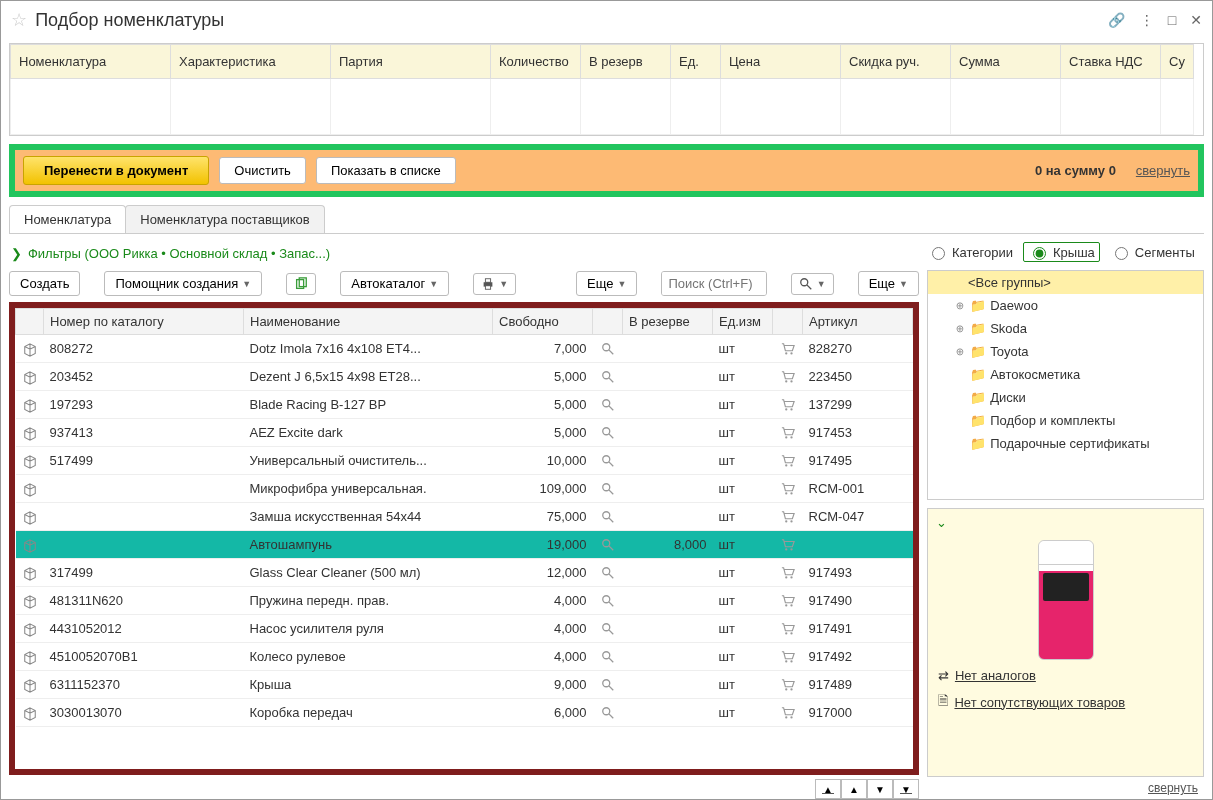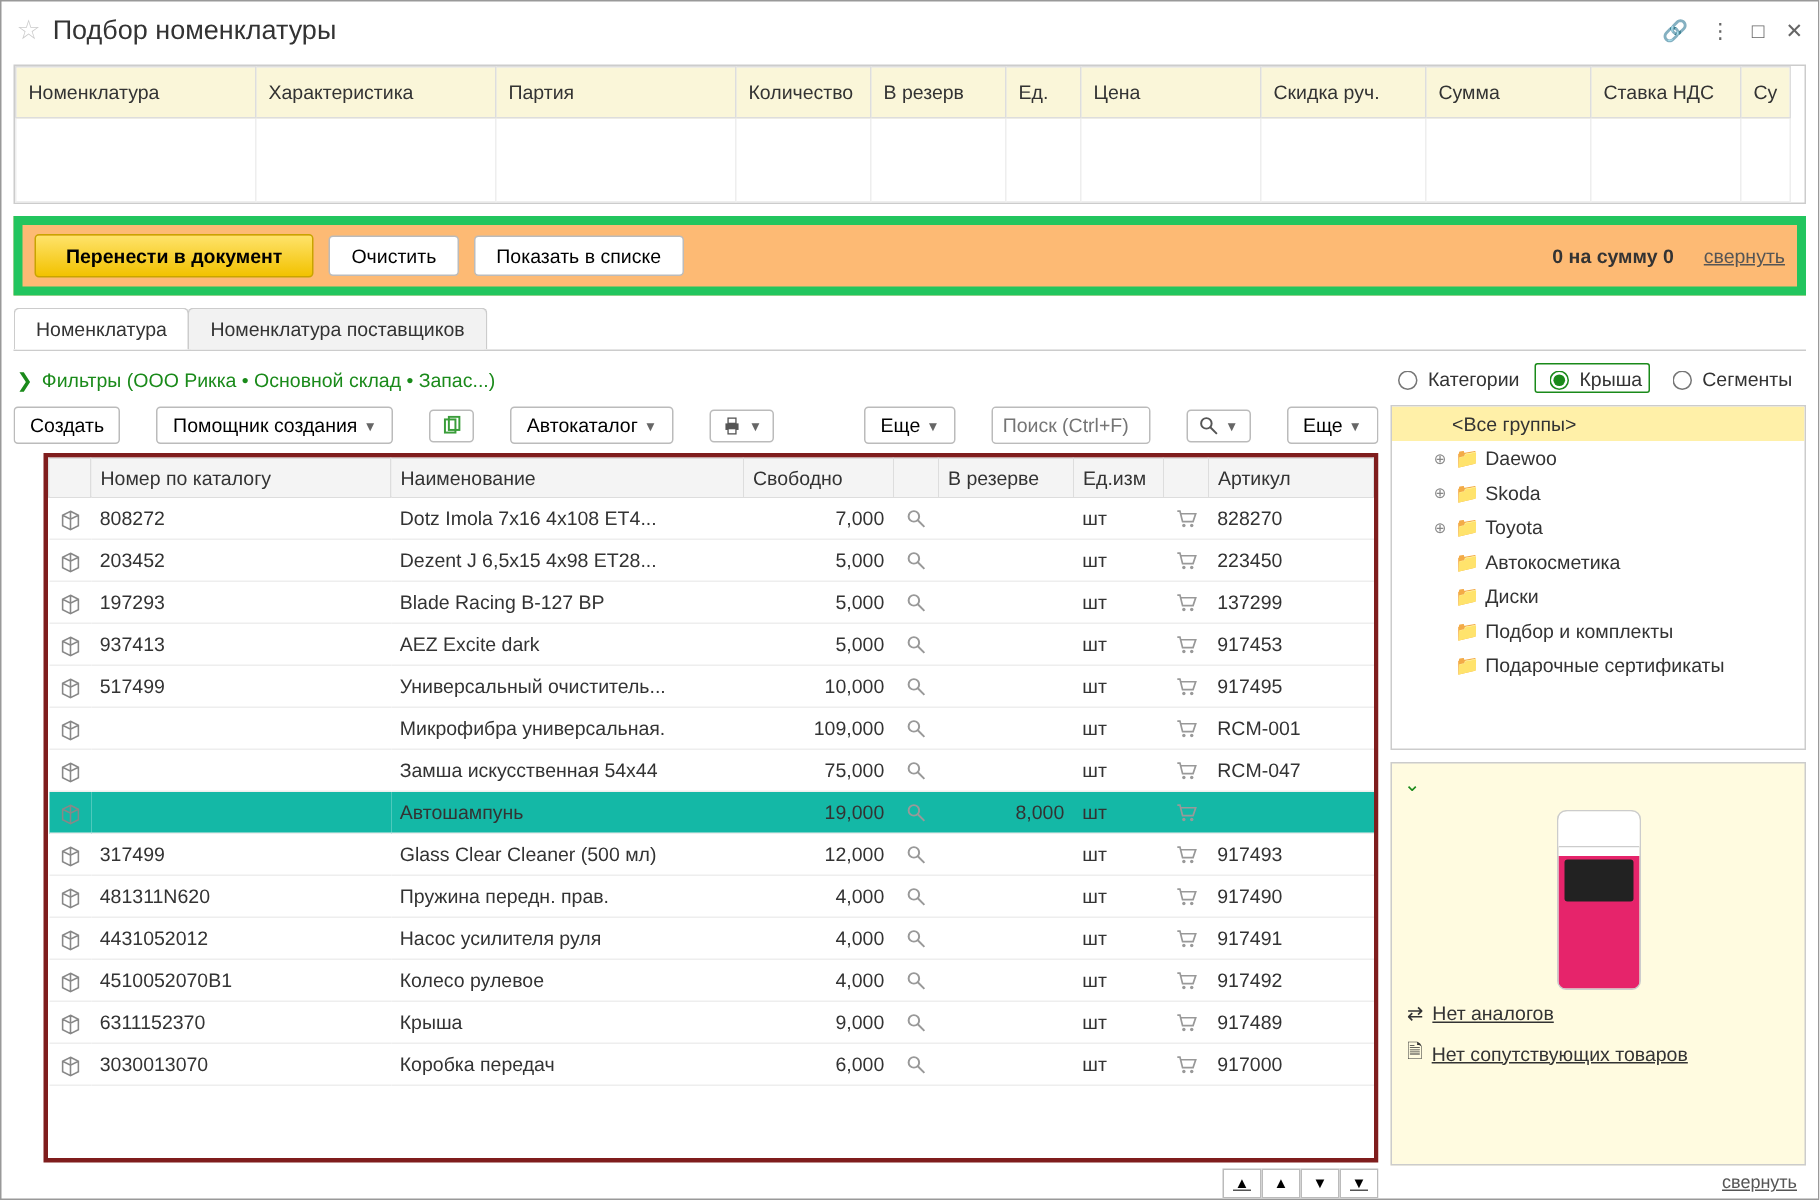--- a/index.html
+++ b/index.html
@@ -28,21 +28,21 @@
   .right-pane { width:285px; display:flex; flex-direction:column; padding-top:6px; padding-left:8px;}
   .filter-line { color:#1a8a1a; display:flex; align-items:center; gap:6px; padding:4px 2px; cursor:pointer;}
   .filter-line .chev { color:#1a8a1a; cursor:pointer;}
   .toolbar-row { display:flex; align-items:center; gap:24px; margin:6px 0;}
   .btn-sm { background:#fff; border:1px solid #bbb; padding:4px 10px; border-radius:3px; cursor:pointer; font-family:inherit; font-size:13px; display:inline-flex; align-items:center; gap:4px;}
   .dd-arrow { font-size:9px; color:#666;}
   .search-box { flex:1; display:flex; align-items:center; border:1px solid #bbb; border-radius:3px; overflow:hidden;}
   .search-box input { flex:1; border:none; padding:4px 6px; font-family:inherit; font-size:13px; outline:none;}
   .search-box .clear { padding:0 6px; color:#888; cursor:pointer;}
   .icon-btn { border:1px solid #bbb; border-radius:3px; padding:3px 7px; cursor:pointer; display:inline-flex; align-items:center; gap:4px;}
-  .grid-wrap { flex:1; border:3px solid #7f1d1d; overflow:auto;margin-left:20px;}
+  .grid-wrap { flex:1; border:6px solid #7f1d1d; overflow:auto;}
   table.grid { width:100%; border-collapse:collapse;}
   table.grid th { background:#f4f4f4; border:1px solid #ddd; padding:5px 6px; text-align:left; font-weight:normal; font-size:13px; position:sticky; top:0;}
   table.grid td { border-bottom:1px solid #eee; padding:5px 6px; font-size:13px; height:28px;}
   table.grid tr.highlight td { background:#14b8a6;}
   .col-icon{ width:28px; text-align:center; color:#777;}
   .col-num{ width:200px;}
   .col-name{}
   .col-free{ width:100px; text-align:right;}
   .col-mag{ width:30px; text-align:center; color:#888;}
   .col-res{ width:90px; text-align:right;}

